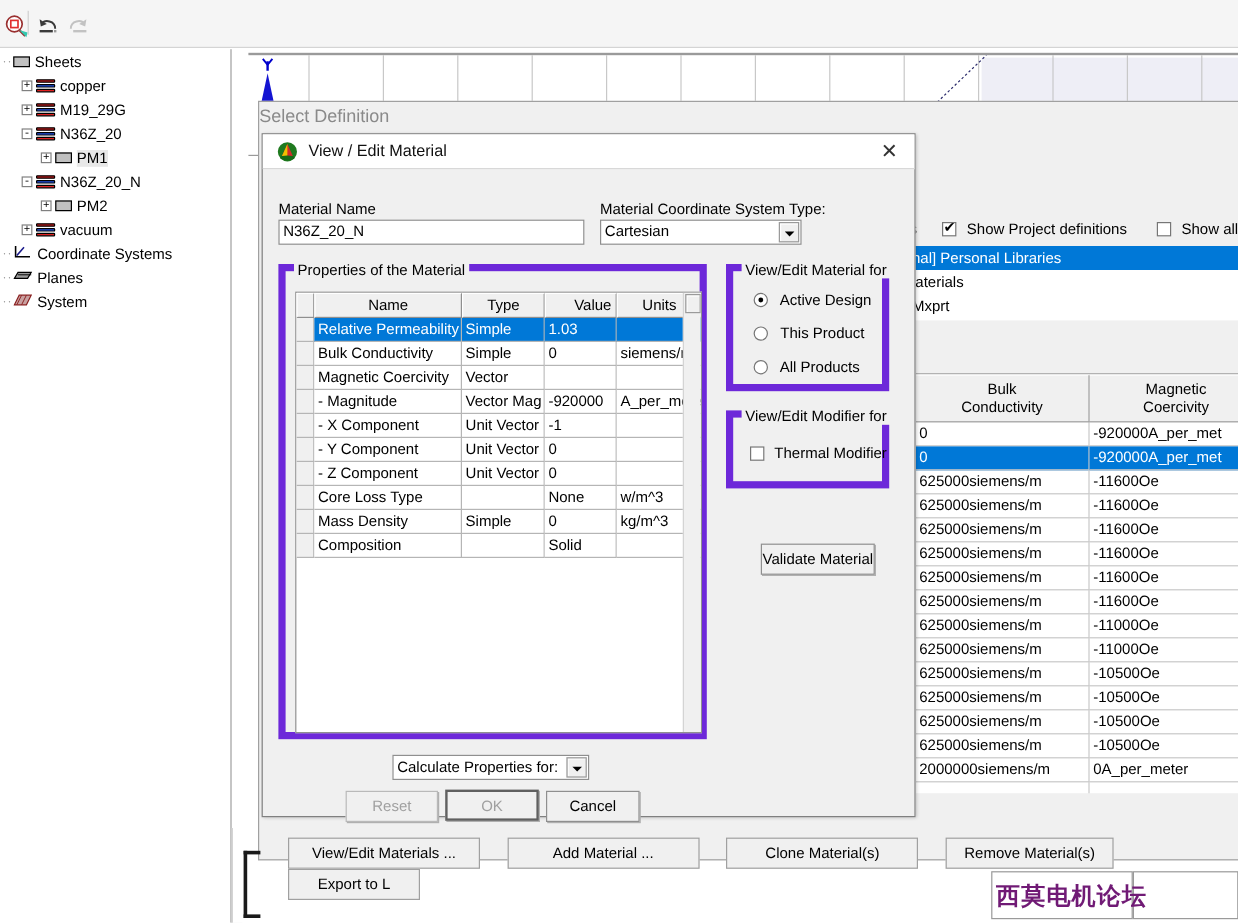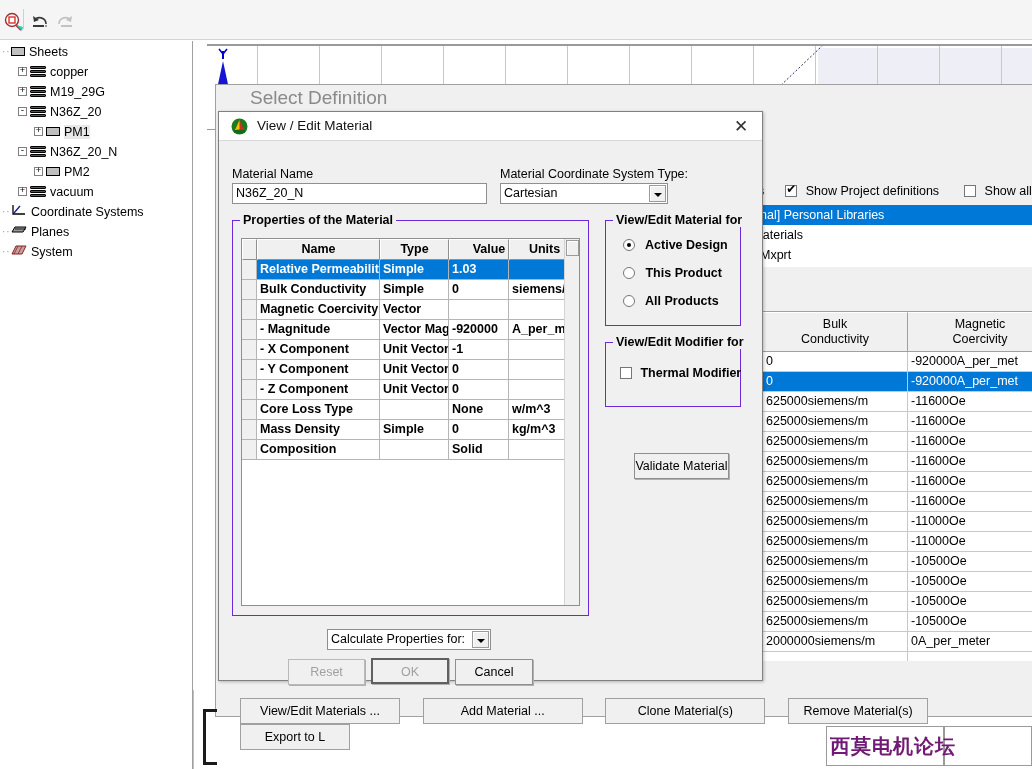--- a/index.html
+++ b/index.html
@@ -84,21 +84,21 @@
     position: absolute; left: 18px; top: 4px; width: 22px; height: 45px;
   }
 
   
   .bg-dialog {
     position: absolute; left: 215px; top: 84px; width: 830px; height: 633px;
     background: #f0f0f0; border: 1px solid #a0a0a0;
   }
   .bg-dialog-title {
     position: absolute; left: 0; top: 0; height: 26px; line-height: 26px;
-    padding-left: 0; font-size: 19px; color: #8a8a8a; margin-left: 34px;
+    padding-left: 0; font-size: 15px; color: #8a8a8a;
   }
   .bg-inner {
     position: absolute; left: 2px; top: 26px; right: 2px; bottom: 2px;
     background: #f0f0f0;
   }
   .lib-toolbar {
     position: absolute; left: 540px; top: 70px; height: 20px; line-height: 20px;
     white-space: nowrap; font-size: 12.5px;
   }
   .cb {
@@ -182,21 +182,21 @@
     background: #f0f0f0; border: 1px solid #9a9a9a;
     box-shadow: inset 1px 1px 0 #fff;
   }
   .combo .arrow::after {
     content: ""; position: absolute; left: 4px; top: 7px;
     border-left: 4px solid transparent; border-right: 4px solid transparent;
     border-top: 4px solid #000;
   }
 
   .groupbox {
-    position: absolute; border: 1px solid #6d28d9; font-weight: bold;
+    position: absolute; border: 6px solid #6d28d9;
   }
   .groupbox > .gtitle {
     position: absolute; top: -8px; left: 7px; background: #f0f0f0;
     padding: 0 3px; font-size: 12.5px; white-space: nowrap;
   }
 
   
   .pgrid {
     position: absolute; background: #fff; border: 1px solid #8f8f8f; overflow: hidden;
   }

